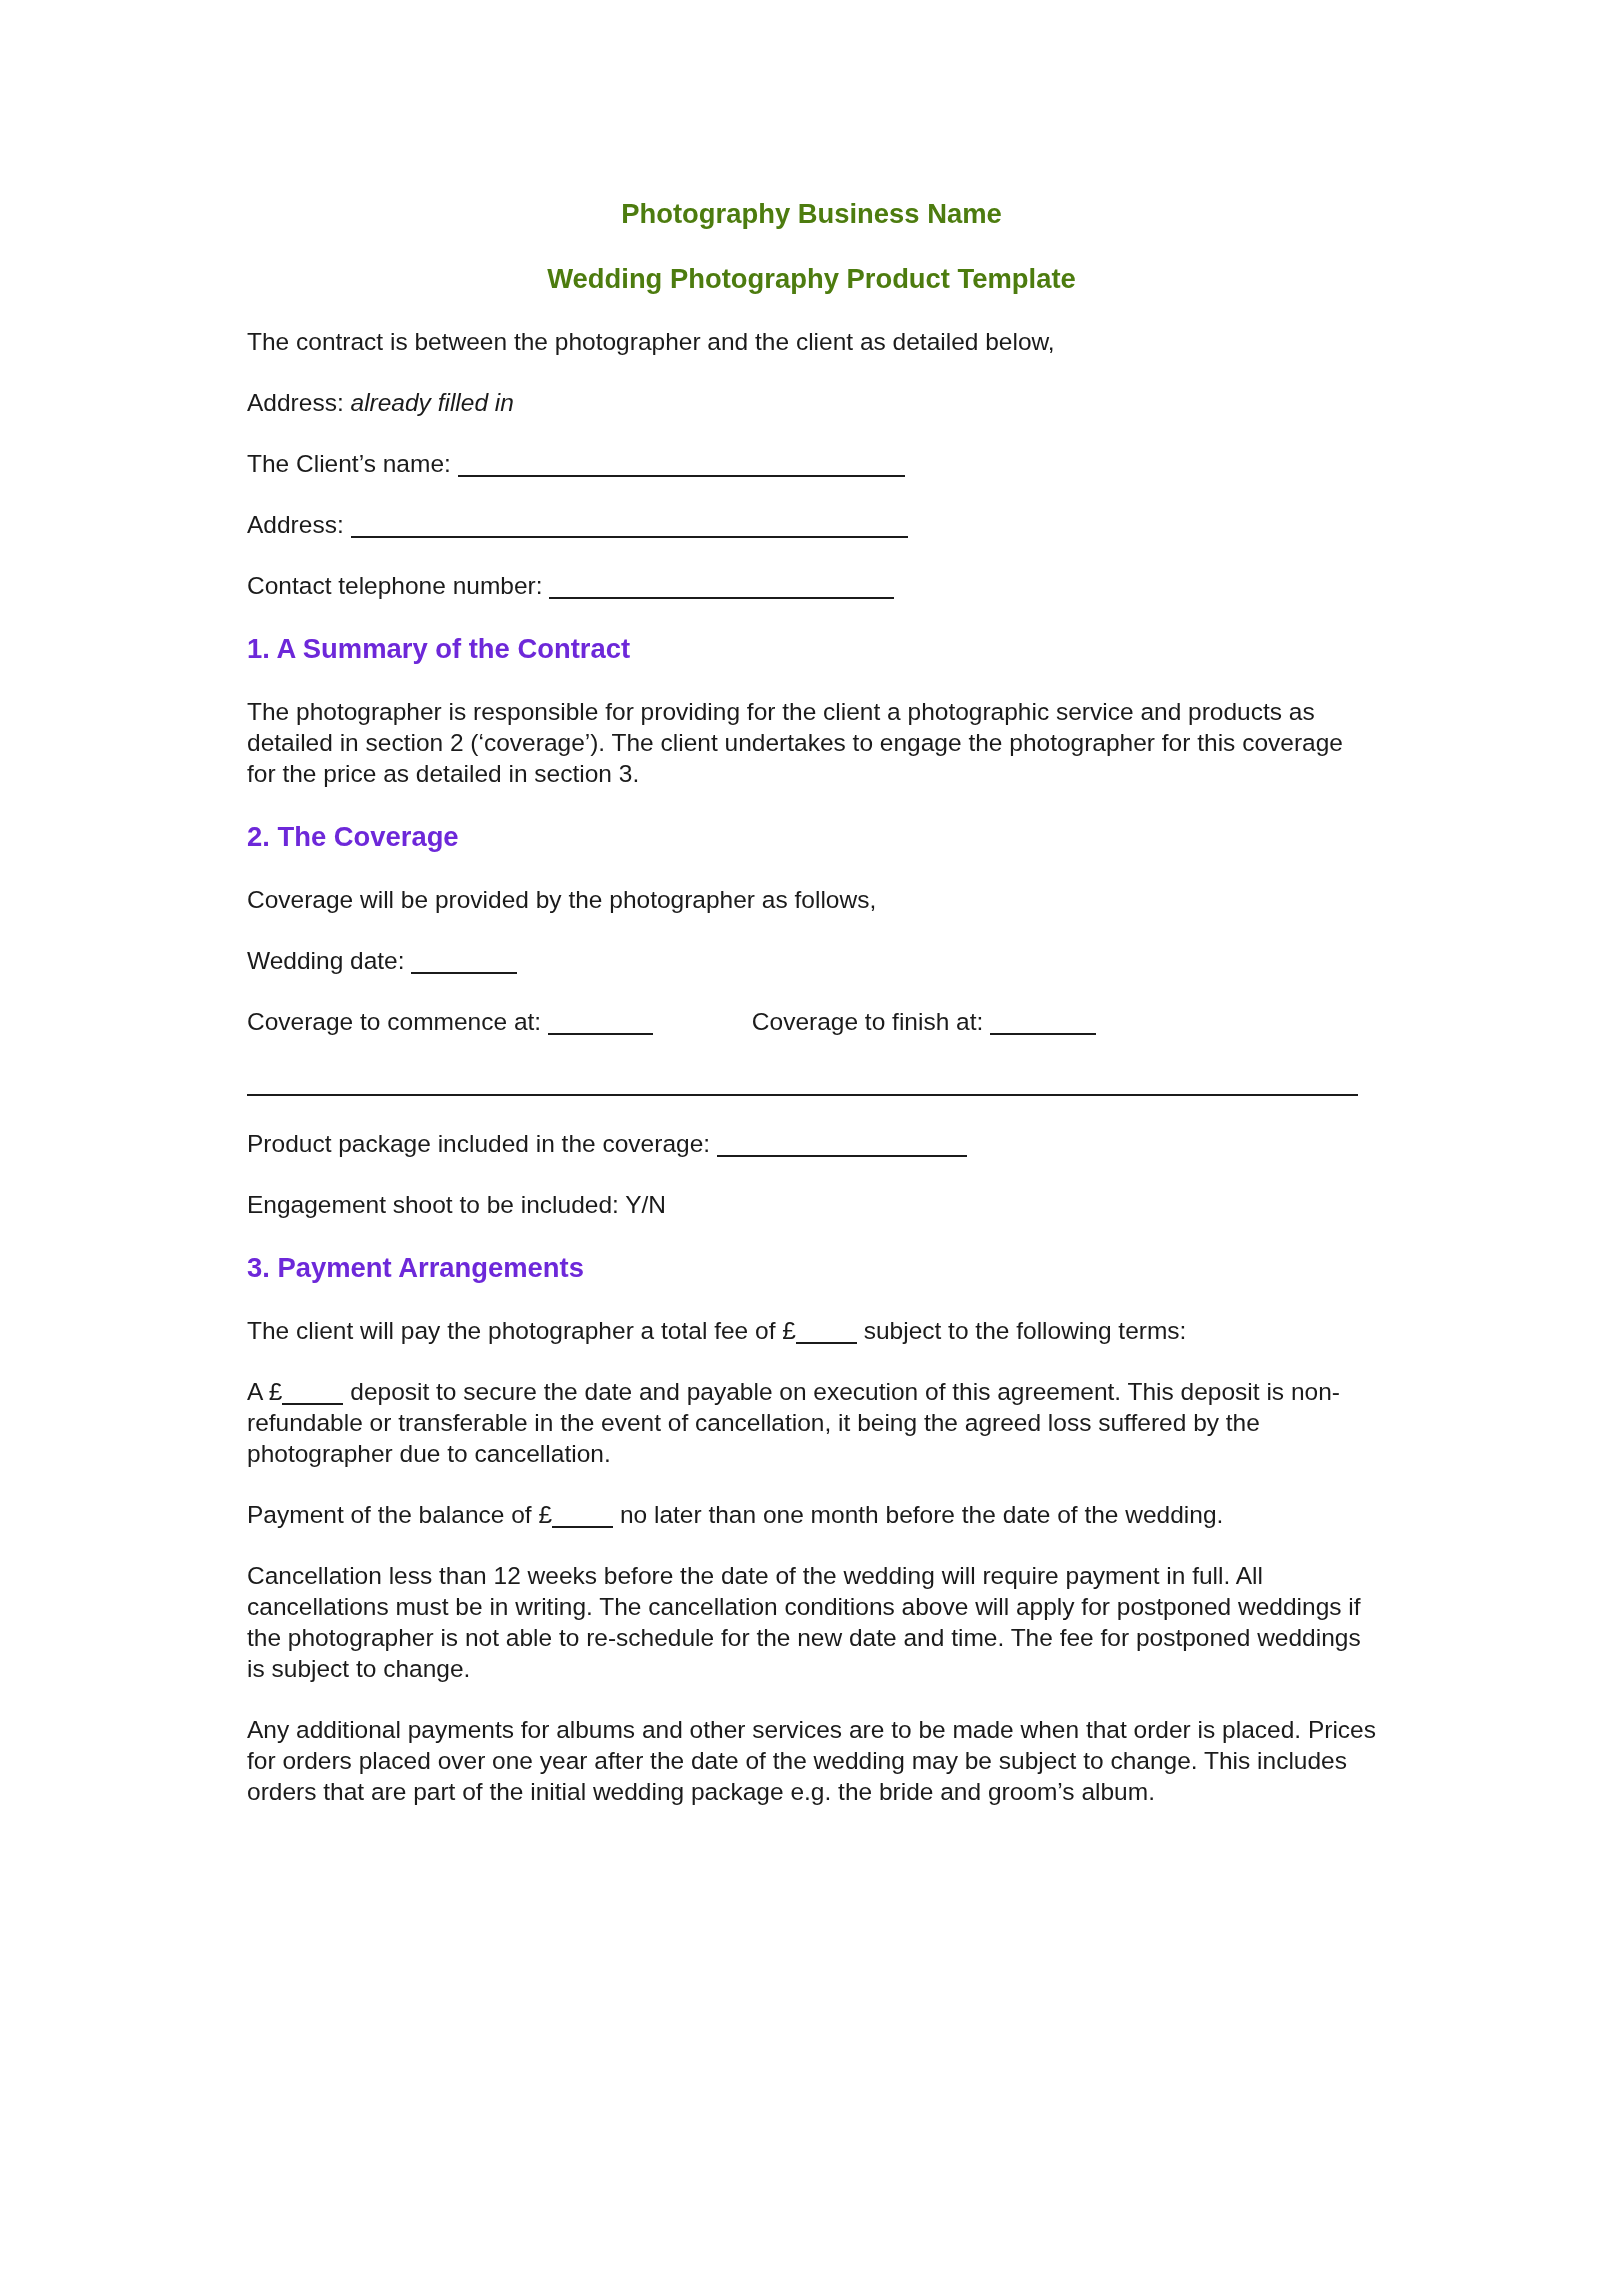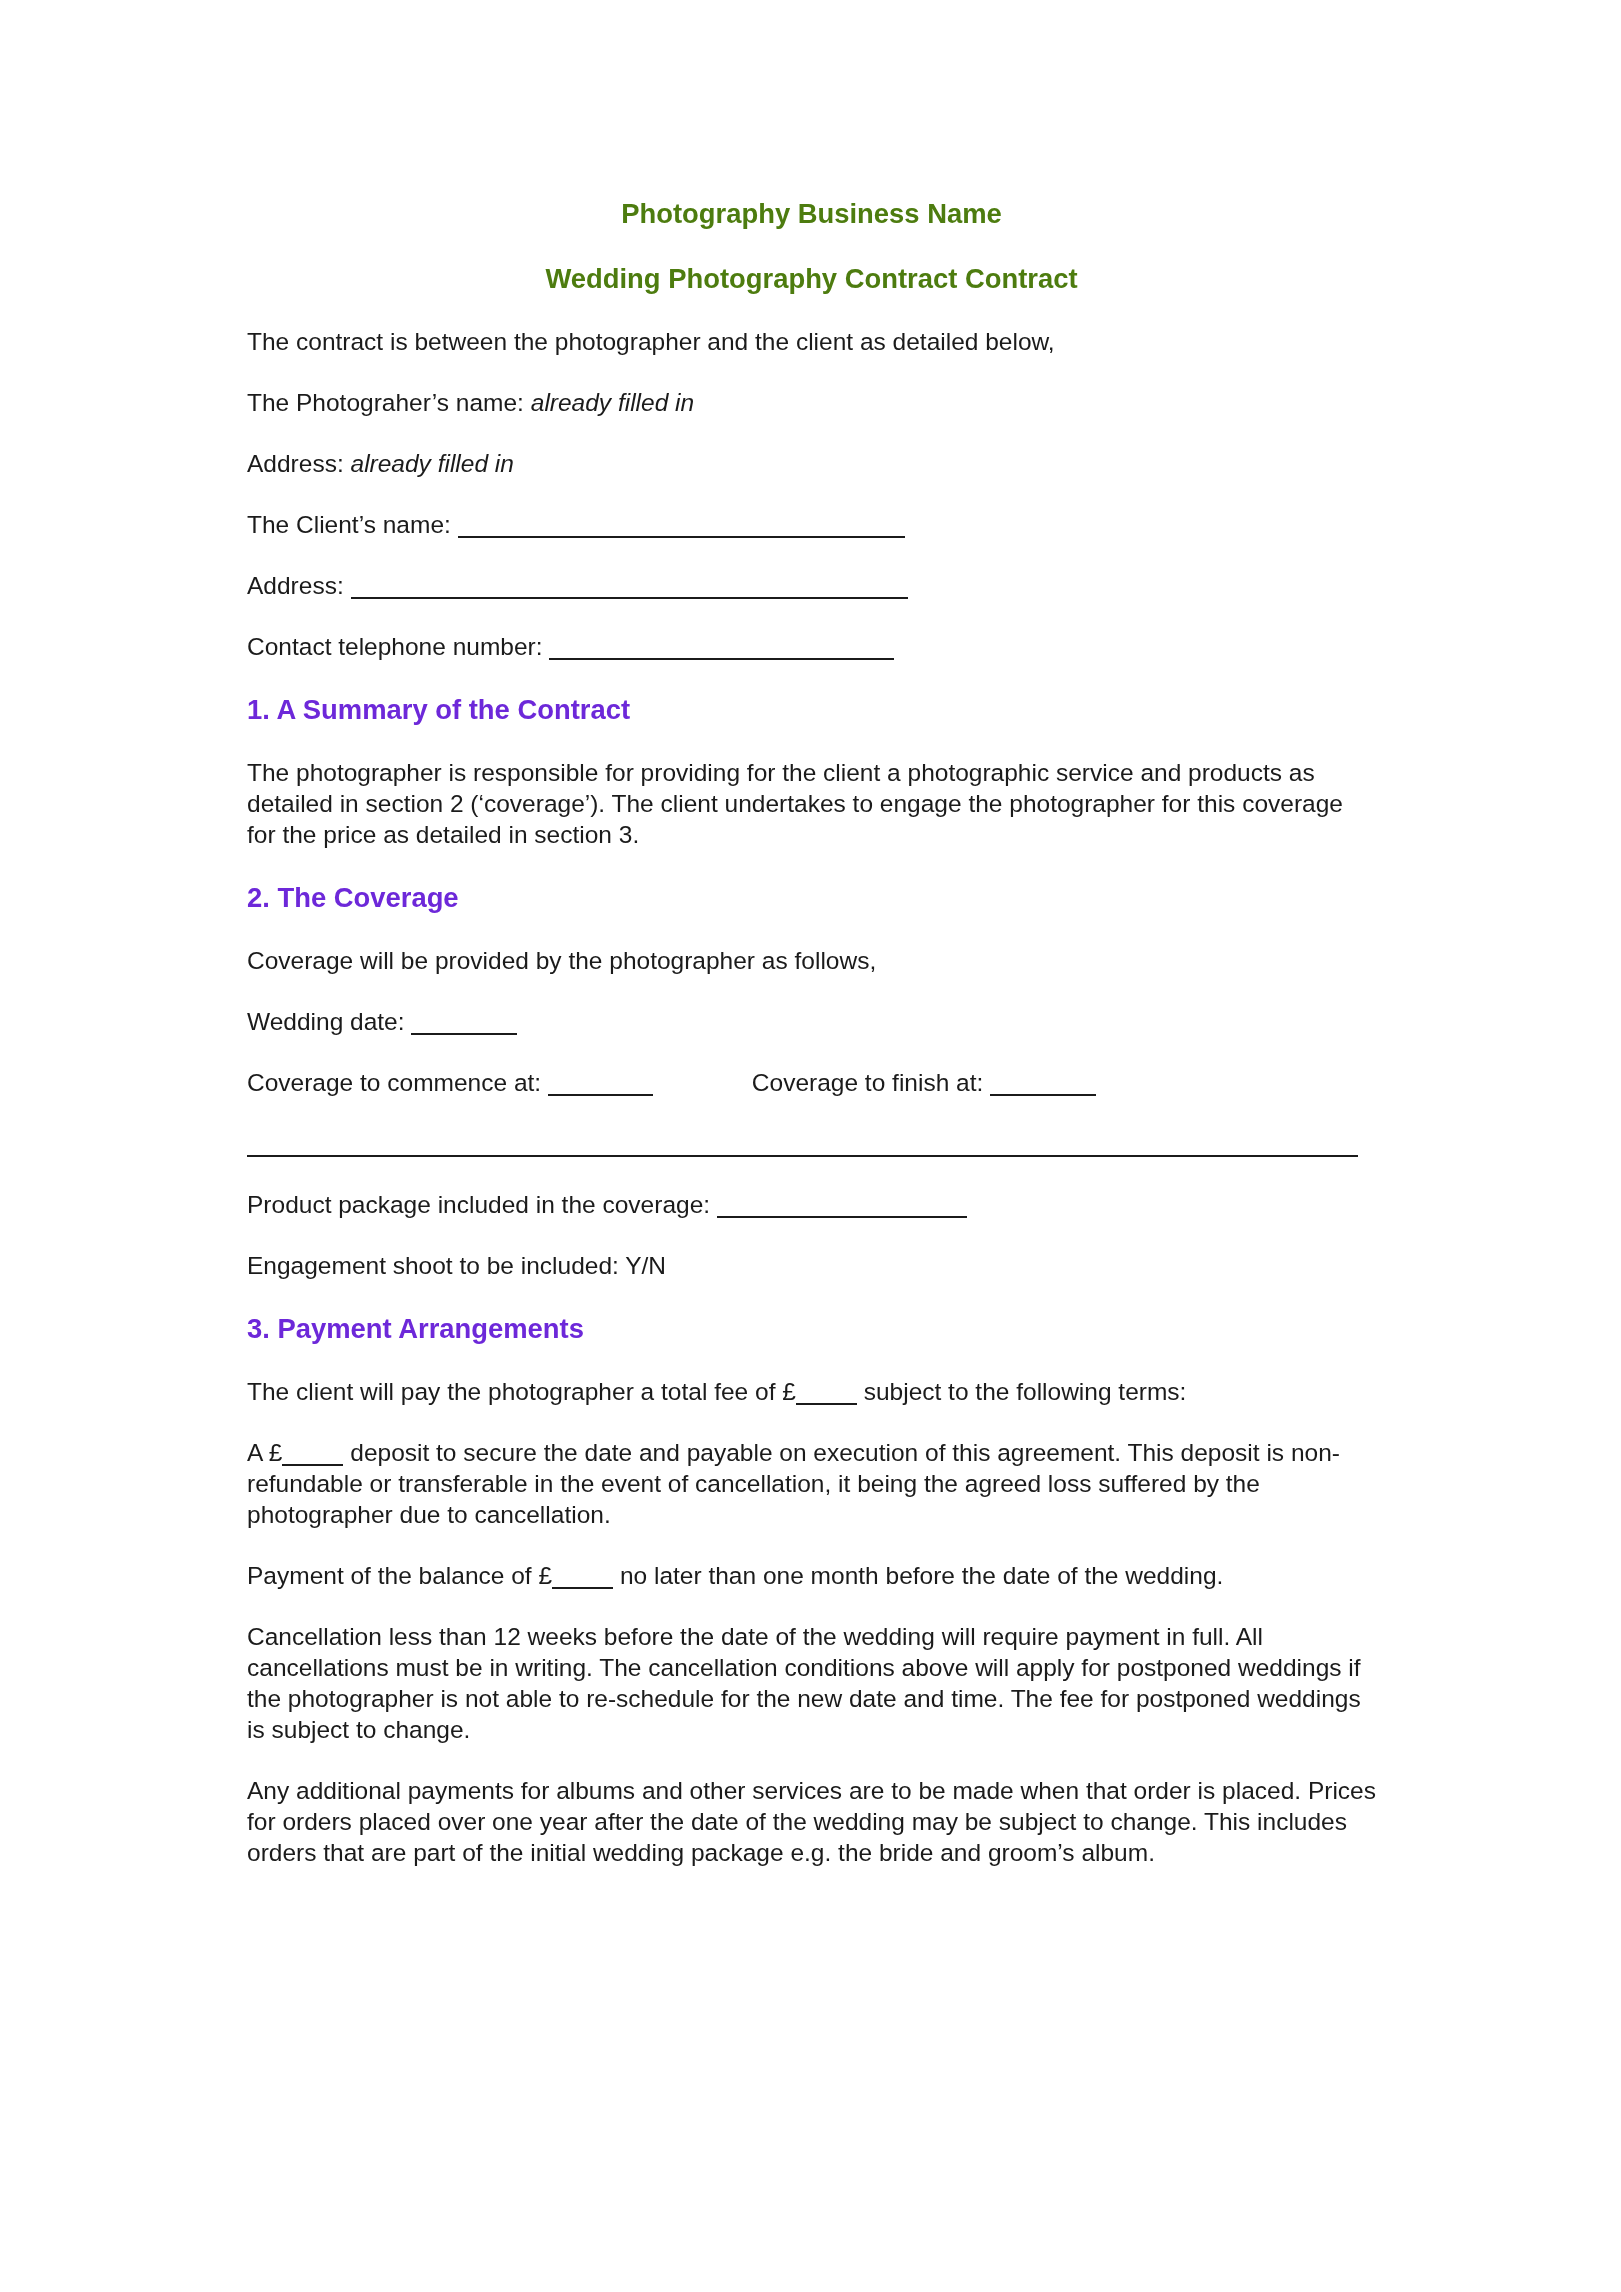--- a/index.html
+++ b/index.html
@@ -50,28 +50,24 @@
   .w935{width:916px;}
   .w1134{width:1111px;}
   .col1{display:inline-block;width:498px;}
 </style>
 </head>
 <body>
 
 <div class="page">
 
   <p class="title">Photography Business Name</p>
-  <p class="title">Wedding Photography Contract Contract</p>
+  <p class="title">Wedding Photography Product Template</p>
 
   <p>The contract is between the photographer and the client as detailed below,</p>
 
-  <p>
-    <span>The Photograher’s name:</span>
-    <span class="it">already filled in</span>
-  </p>
 
   <p>
     <span>Address:</span>
     <span class="it">already filled in</span>
   </p>
 
   <p>
     <span>The Client’s name:</span>
     <span class="blank w456"></span>
   </p>

